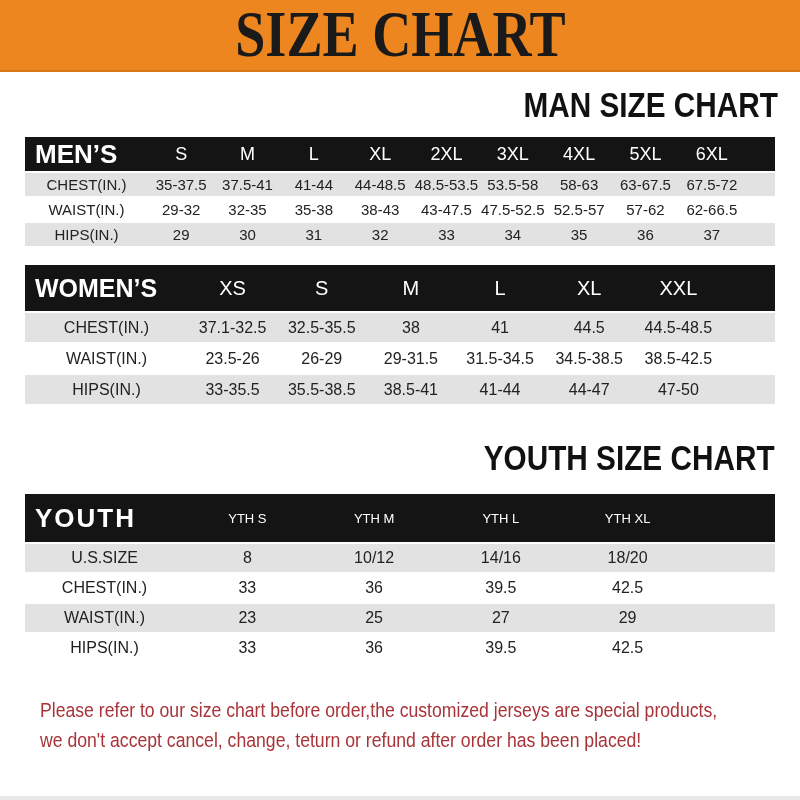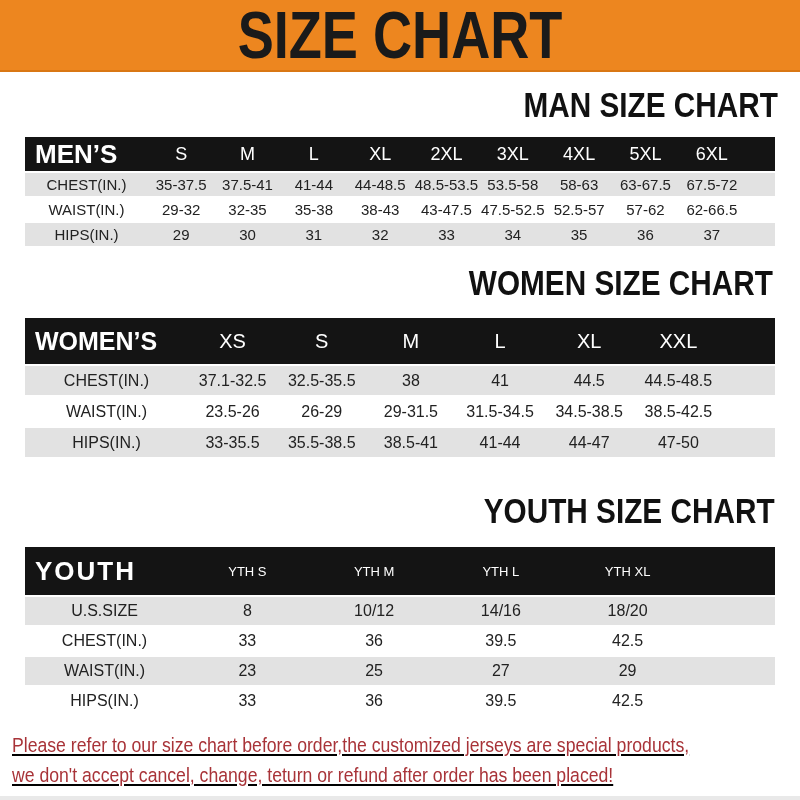--- a/index.html
+++ b/index.html
@@ -9,21 +9,21 @@
     font-family: "Liberation Sans", sans-serif;
     overflow: hidden;
   }
   .page { width: 800px; height: 800px; position: relative; background:#fff; }
 
   
   .banner {
     height: 70px;
     background: var(--banner_bg, #ED861F);
     border-bottom: 2px solid #D97714;
-    display: flex; align-items: center; justify-content: center;
+    display: flex; align-items: flex-start; justify-content: center; font-family: Liberation Serif, serif;
   }
   .banner-title {
     display: inline-block;
     font-size: 66px; font-weight: bold;
     color: var(--text_dark, #1A1A1A);
     line-height: 68px;
     letter-spacing: 0px;
     transform: scaleX(0.82);
     white-space: nowrap;
   }
@@ -92,23 +92,22 @@
   .tbl-women tbody th, .tbl-women tbody td { height: 29px; font-size: 16px; }
 
   
   .tbl-youth thead th { height: 46px; font-size: 13px; }
   .tbl-youth thead th.corner { font-size: 26px; width: 148px; letter-spacing: 2px; }
   .tbl-youth thead th.spacer { width: 84px; }
   .tbl-youth tbody th, .tbl-youth tbody td { height: 28px; font-size: 16px; }
 
   
   .note {
-    margin-top: 13px;
-    padding-left: 12px;
-    text-decoration: underline;
+    margin-top: 31px;
+    padding-left: 40px;
   }
   .note-line {
     color: var(--note_red, #A83338);
     font-size: 20.5px;
     line-height: 30px;
     transform: scaleX(0.86);
     transform-origin: 0 50%;
     white-space: nowrap;
   }
   .bottom-edge {
@@ -181,23 +180,20 @@
           <td>33</td>
           <td>34</td>
           <td>35</td>
           <td>36</td>
           <td>37</td>
           <td class="spacer"></td>
         </tr>
       </tbody>
   </table>
 
-  <div class="heading-wrap women">
-    <span class="section-heading">WOMEN SIZE CHART</span>
-  </div>
   <table class="size-table tbl-women">
     <thead>
         <tr>
           <th class="corner">WOMEN’S</th>
           <th>XS</th>
           <th>S</th>
           <th>M</th>
           <th>L</th>
           <th>XL</th>
           <th>XXL</th>

